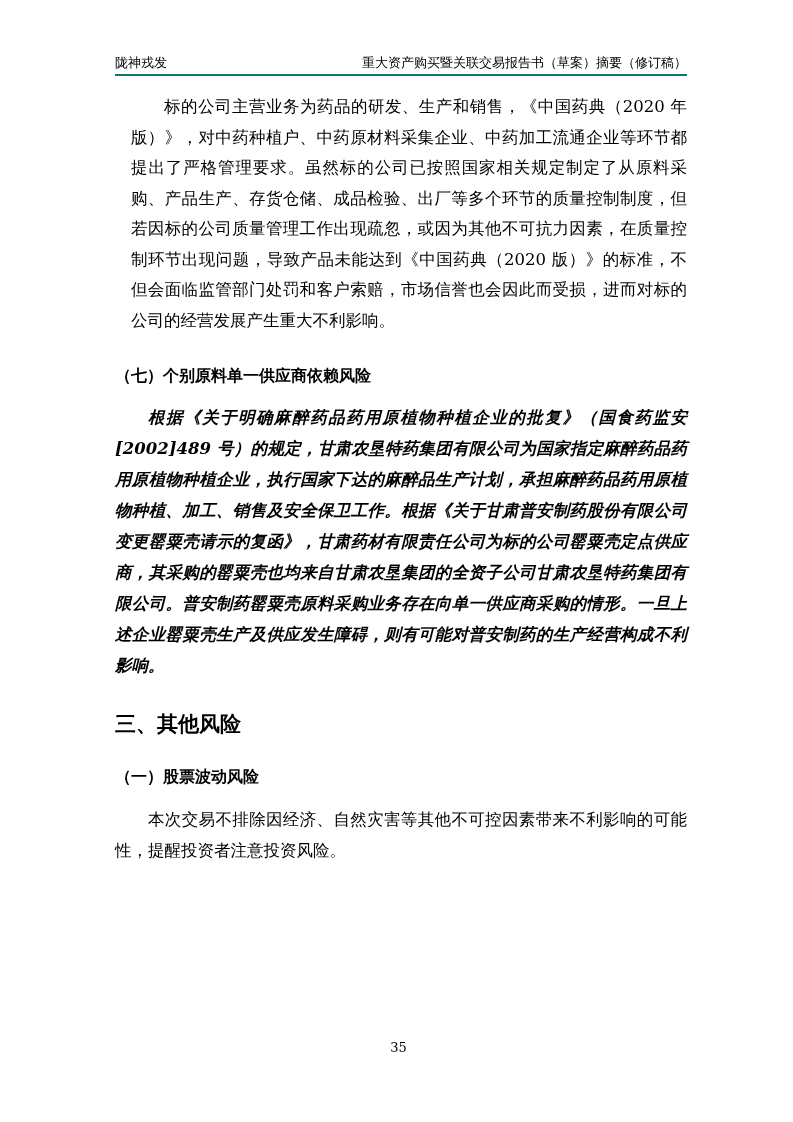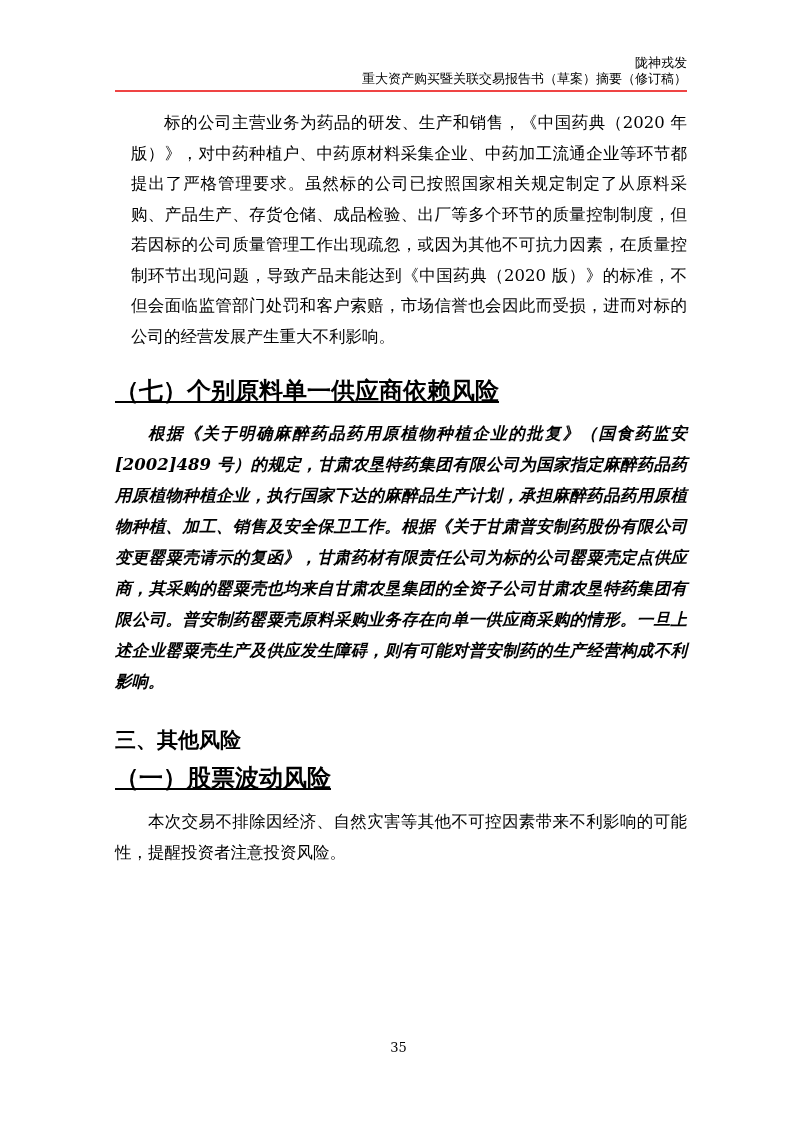--- a/index.html
+++ b/index.html
@@ -18,24 +18,23 @@
     color: #000000;
     font-family: "DejaVu Serif", "Liberation Serif", serif;
     overflow: hidden;
   }
   .header {
     display: flex;
     justify-content: space-between;
     align-items: flex-end;
     padding-top: 55px;
     padding-bottom: 3px;
-    border-bottom: 2px solid #ef4444;
+    border-bottom: 2px solid #0f766e;
     font-size: 13px;
     line-height: 16px;
-    flex-direction: column;
   }
   .header .hdr-left { white-space: nowrap; }
   .header .hdr-right { white-space: nowrap; }
 
   p.body-text {
     margin: 0;
     font-size: 16.5px;
     line-height: 30.5px;
     text-align: justify;
     text-justify: inter-ideograph;
@@ -51,29 +50,28 @@
     font-family: "DejaVu Sans", "Liberation Sans", sans-serif;
     font-weight: 700;
     color: #000000;
     text-align: left;
   }
   .h-l1 {
     font-size: 21px;
     line-height: 27px;
   }
   .h-l2 {
-    font-size: 24px;
+    font-size: 16px;
     line-height: 25px;
-    text-decoration: underline;
   }
   #p-intro   { margin-top: 16px; margin-left: 16px; }
   #h-sec7    { margin-top: 27px; }
   #p-kai     { margin-top: 14px; }
   #h-other   { margin-top: 30px; }
-  #h-stock   { margin-top: 12px; }
+  #h-stock   { margin-top: 26px; }
   #p-stock   { margin-top: 11px; line-height: 31px; }
   #h-unctrl  { margin-top: 19px; }
   #p-unctrl  { margin-top: 16px; }
 
   .footer {
     position: absolute;
     left: 4px;
     right: 0;
     bottom: 66px;
     text-align: center;

